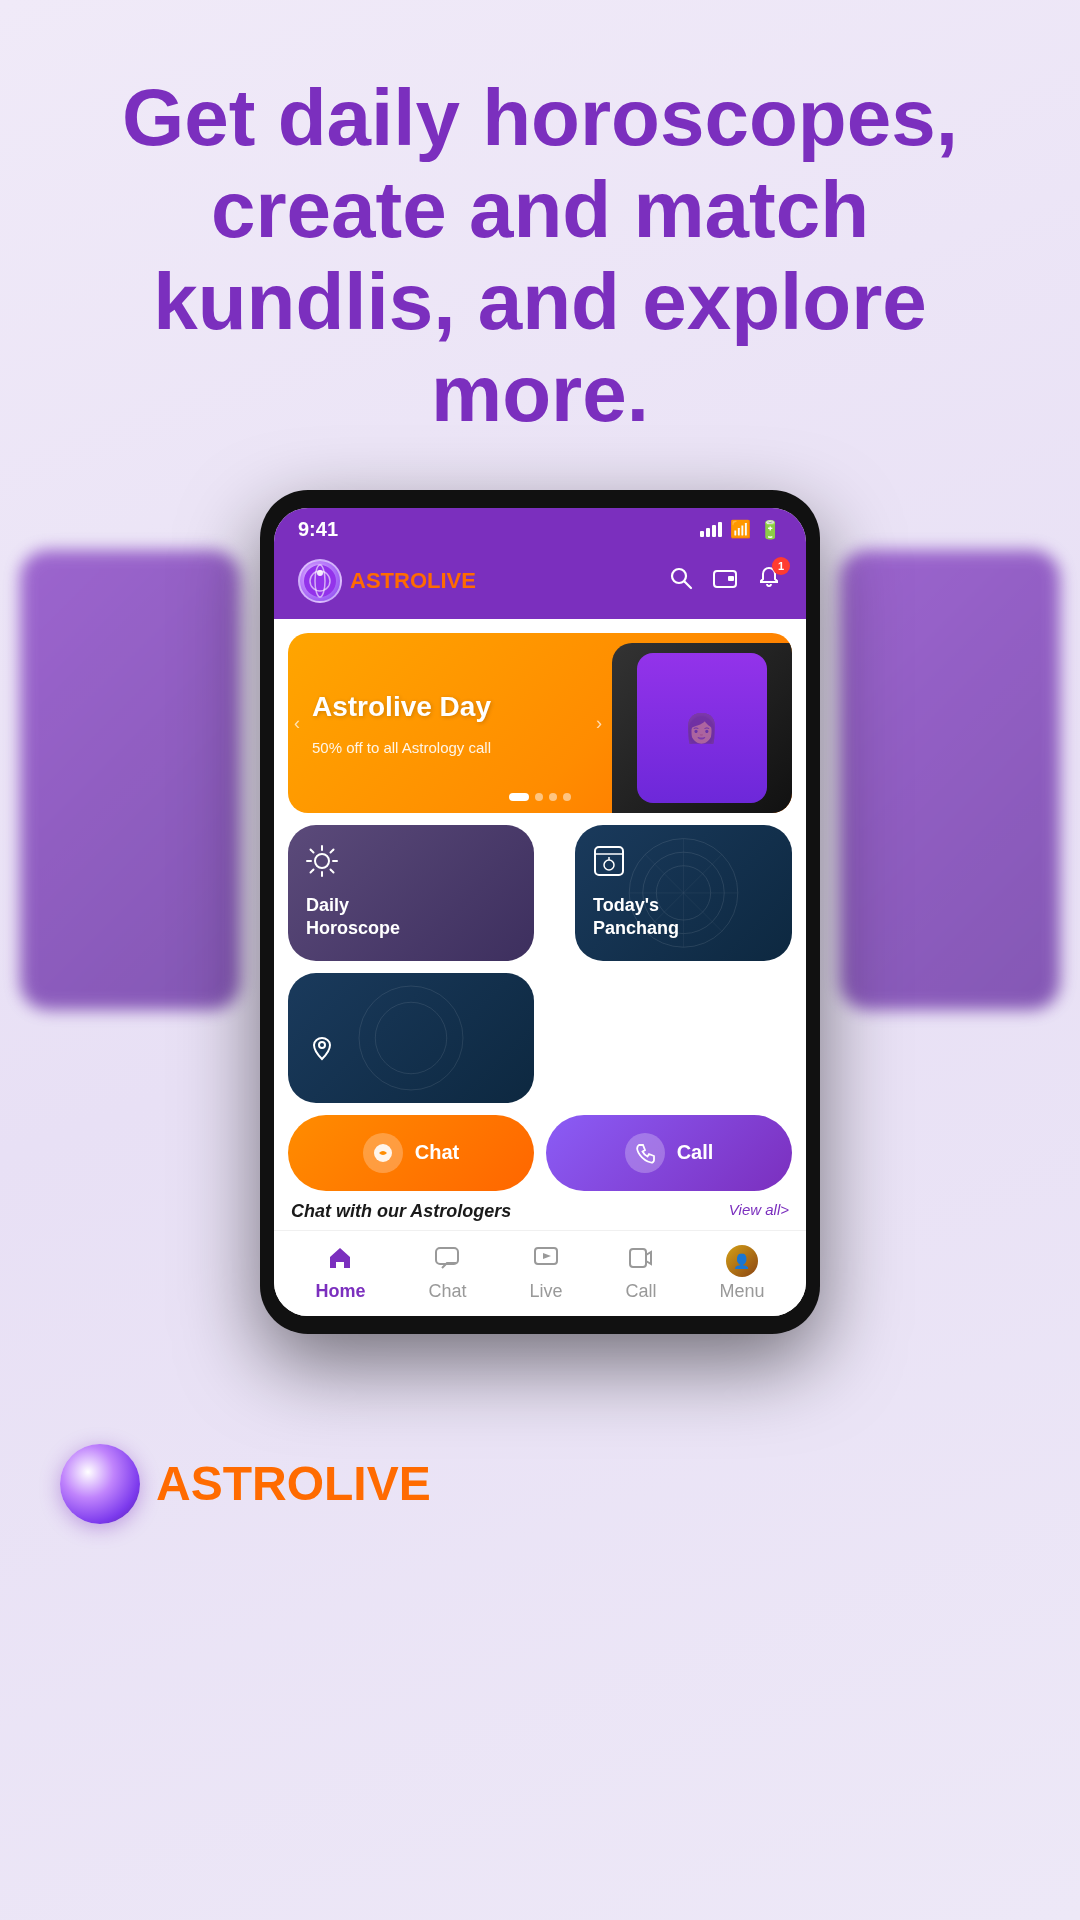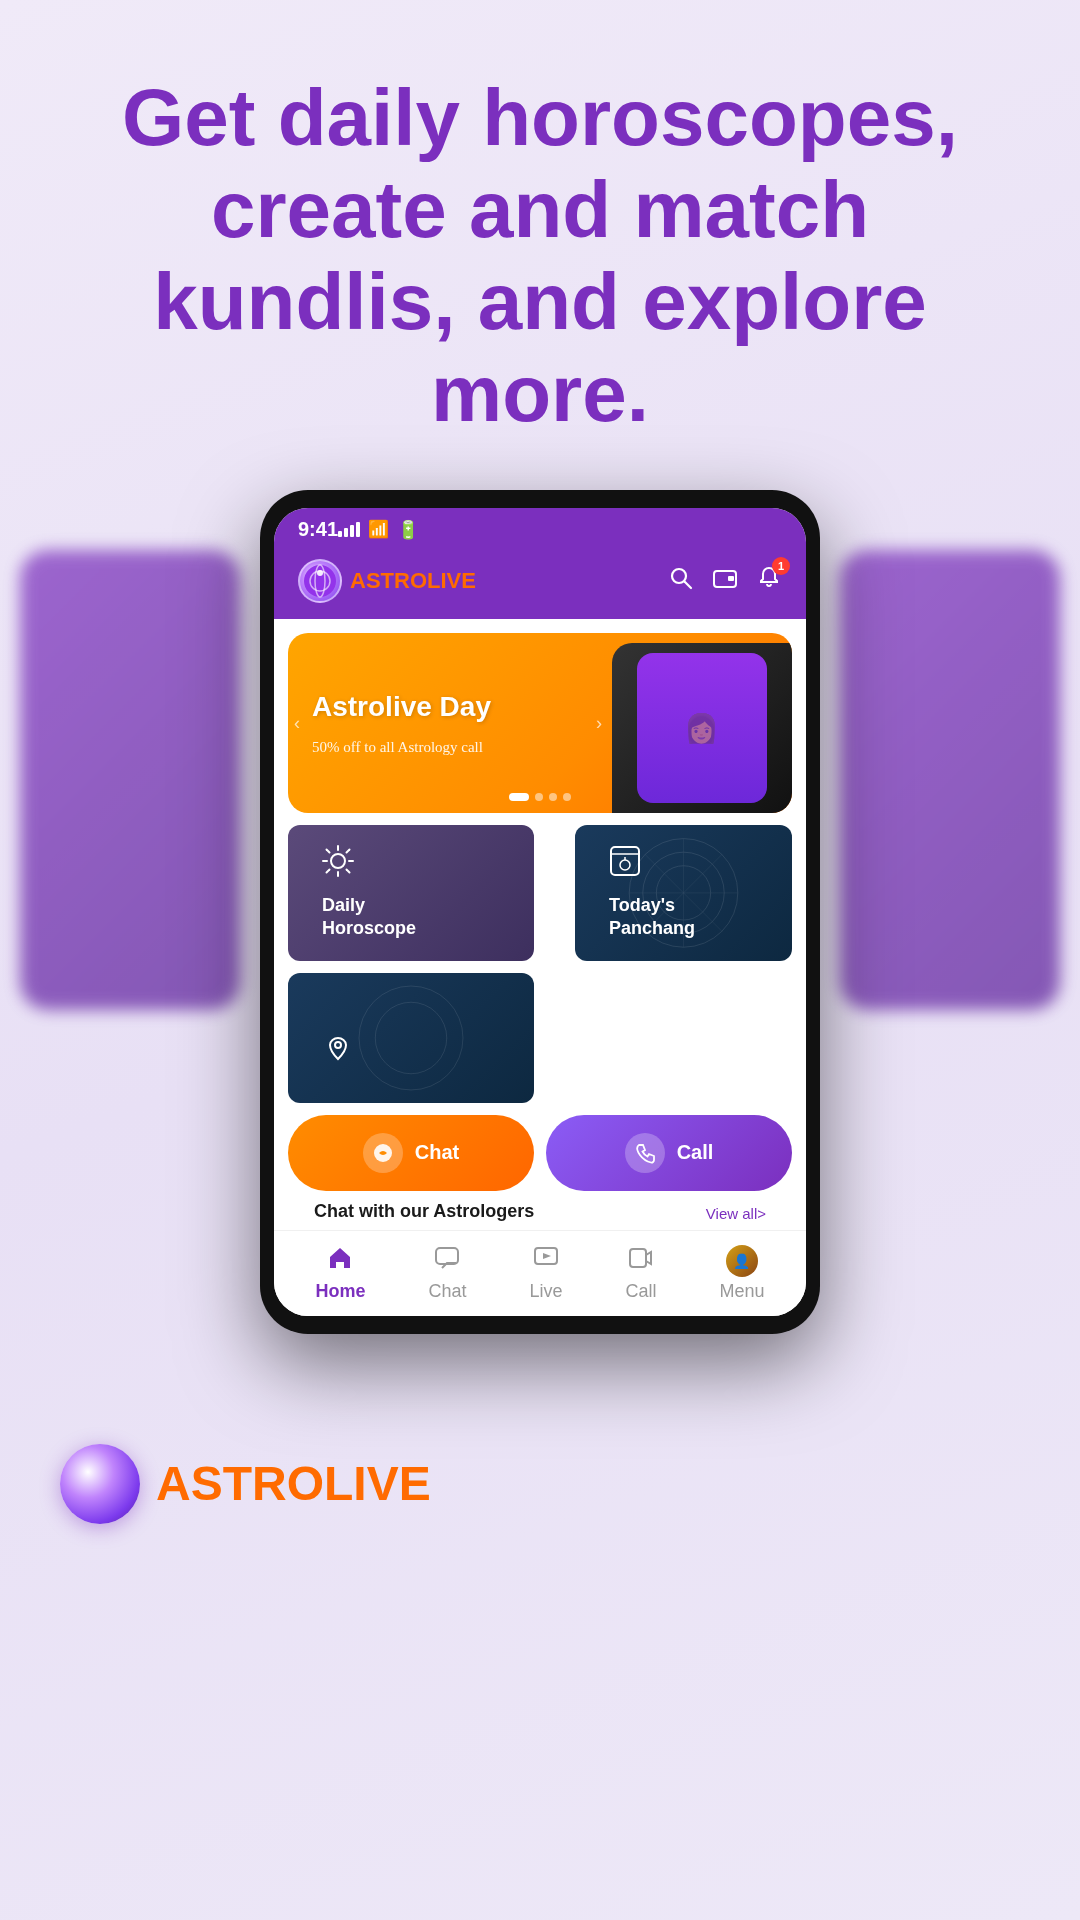--- a/index.html
+++ b/index.html
@@ -65,21 +65,21 @@
     .tablet-screen {
       border-radius: 34px;
       overflow: hidden;
       background: #fff;
     }
 
     
     .status-bar {
       background: #7B2FBE;
       display: flex;
-      justify-content: flex-start;
+      justify-content: space-between;
       align-items: center;
       padding: 10px 24px 8px;
     }
     .status-time {
       color: white;
       font-size: 20px;
       font-weight: 700;
     }
     .status-icons {
       display: flex;
@@ -167,21 +167,20 @@
       font-size: 28px;
       font-weight: 900;
       color: white;
       line-height: 1.2;
       text-shadow: 1px 1px 4px rgba(0,0,0,0.2);
     }
     .banner-subtitle {
       font-size: 15px;
       color: rgba(255,255,255,0.9);
       margin-top: 16px;
-      font-family: Liberation Serif, serif;
     }
     .banner-sparkle {
       position: absolute;
       top: 20px;
       right: 20px;
       color: rgba(255,255,255,0.8);
       font-size: 24px;
     }
     .banner-phone-img {
       position: absolute;
@@ -233,22 +232,22 @@
     .banner-arrow-right { right: 190px; }
 
     
     .cards-grid {
       display: grid;
       grid-template-columns: 1fr 1fr;
       gap: 12px;
       margin: 12px 14px 0;
     }
     .card {
-      border-radius: 12px;
-      padding: 20px 34px;
+      border-radius: 28px;
+      padding: 20px 18px;
       min-height: 130px;
       display: flex;
       flex-direction: column;
       justify-content: flex-end;
       position: relative;
       overflow: hidden;
     }
     .card-daily {
       background: linear-gradient(135deg, #5b4a7a 0%, #3d2f5e 100%);
     }
@@ -309,22 +308,23 @@
       display: flex;
       align-items: center;
       justify-content: center;
       font-size: 20px;
     }
 
     
     .section-header {
       display: flex;
       justify-content: space-between;
-      align-items: flex-end;
-      padding: 10px 40px 8px;
+      align-items: flex-start;
+      padding: 10px 17px 8px;
+      font-style: italic;
     }
     .section-title {
       font-size: 18px;
       font-weight: 700;
       color: #1a1a1a;
     }
     .view-all {
       font-size: 15px;
       color: #7B2FBE;
     }

